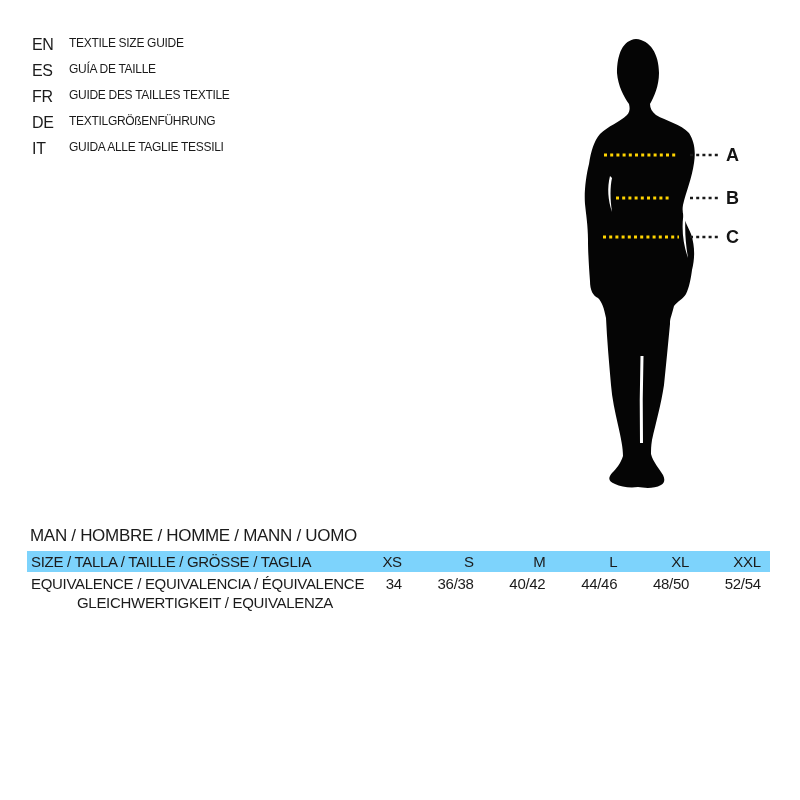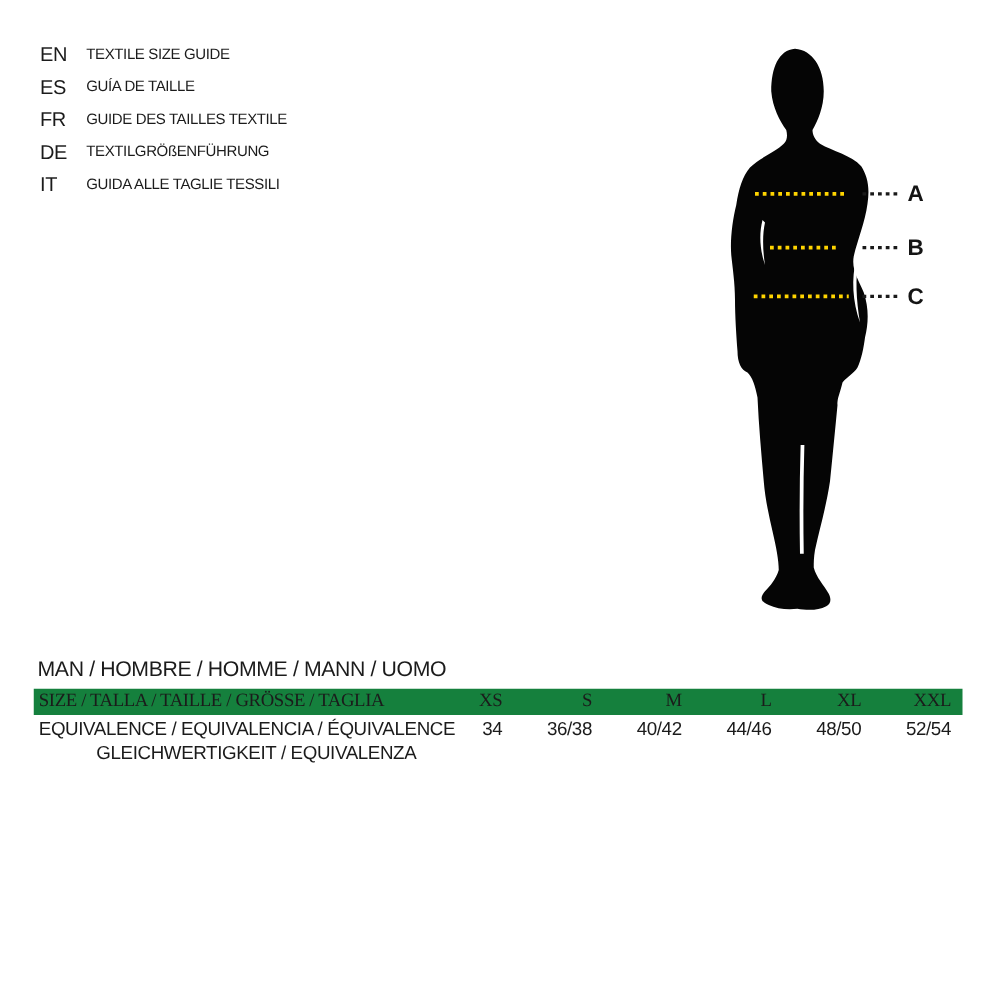--- a/index.html
+++ b/index.html
@@ -105,21 +105,21 @@
     <line x1="690" y1="237" x2="719" y2="237" stroke="#1a1a1a" stroke-width="2.6" stroke-dasharray="3 3.2"></line>
 
     <text class="marker-text" x="726" y="161">A</text>
     <text class="marker-text" x="726" y="204">B</text>
     <text class="marker-text" x="726" y="243">C</text>
   </svg>
 
   <div class="gender-label">MAN / HOMBRE / HOMME / MANN / UOMO</div>
 
   <div class="size-table">
-    <div class="trow thead-row" style="background:#15803d;font-family:Liberation Serif, serif;">
+    <div class="trow thead-row" style="background:#7dd3fc;">
       <div class="tlabel">SIZE / TALLA / TAILLE / GRÖSSE / TAGLIA</div>
       <div class="tcell">XS</div>
       <div class="tcell">S</div>
       <div class="tcell">M</div>
       <div class="tcell">L</div>
       <div class="tcell">XL</div>
       <div class="tcell">XXL</div>
     </div>
     <div class="trow tvals-row">
       <div class="tlabel">EQUIVALENCE / EQUIVALENCIA / ÉQUIVALENCE</div>

